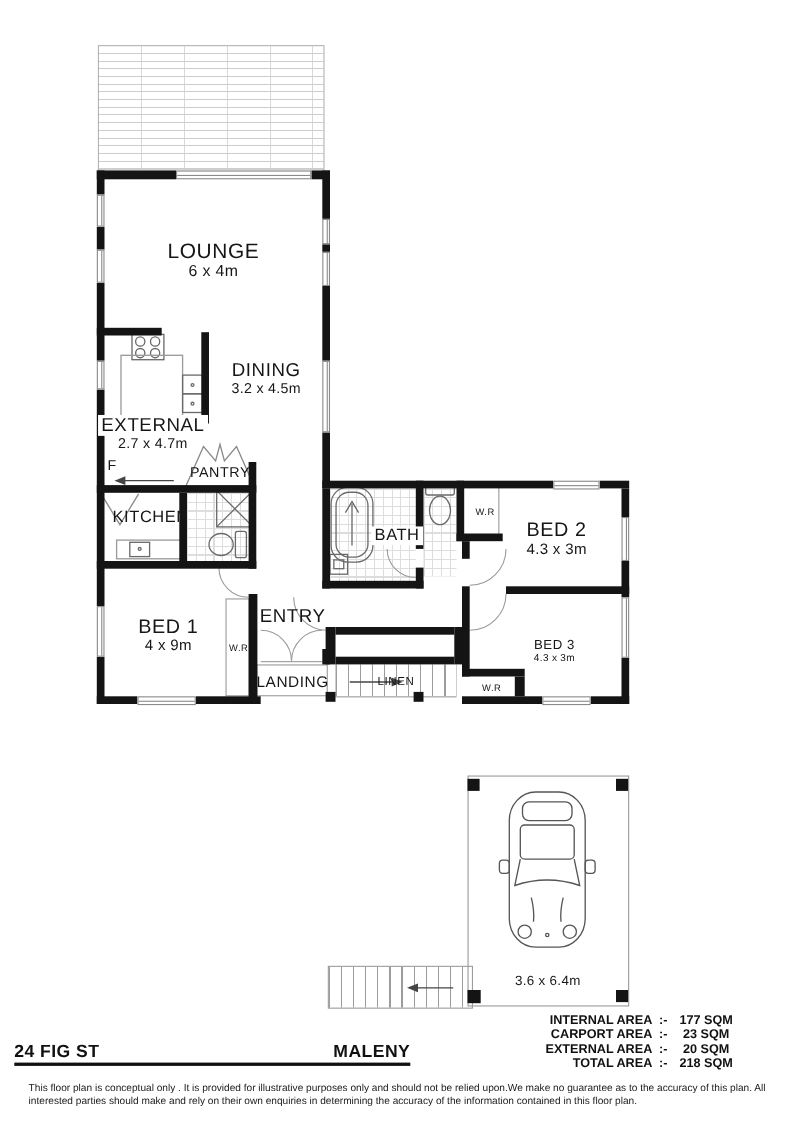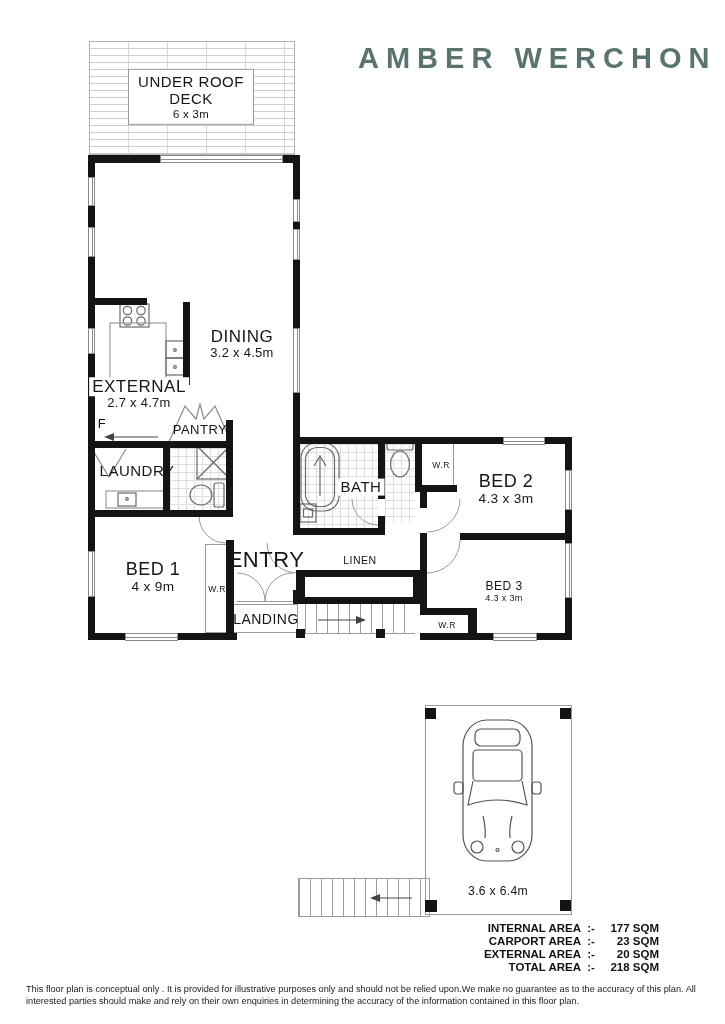--- a/index.html
+++ b/index.html
@@ -28,35 +28,34 @@
   .rl{position:absolute;transform:translate(-50%,-50%);text-align:center;color:#161616;
       letter-spacing:.5px;line-height:1.12;white-space:nowrap;z-index:6}
   .rn{display:block}
   .dims{display:block;font-size:.76em;letter-spacing:.3px}
   .boxed{white-space:normal;background:#fff;border:1px solid #9a9a9a;padding:4px 3px}
   .nobox{white-space:normal}
   .whitebg{background:#fff;padding:0 3px}
   
   .addr-row{position:absolute;left:13px;top:942px;width:360px;height:24px;border-bottom:3px solid #111;
       display:flex;justify-content:space-between;align-items:flex-end;font-weight:bold;font-size:16px;color:#111;letter-spacing:.4px}
-  .areas{position:absolute;top:922px;right:66px;display:grid;grid-template-columns:auto 12px 58px;
+  .areas{position:absolute;top:922px;right:54px;display:grid;grid-template-columns:auto 12px 58px;
       column-gap:4px;row-gap:1px;font-weight:bold;font-size:11.5px;color:#111}
   .areas span{display:block}
-  .al{text-align:right}.as{text-align:center}.av{text-align:right}
+  .al{text-align:right}.as{text-align:center}.av{text-align:center}
   .disclaimer{position:absolute;left:26px;top:983px;width:702px;font-size:9.2px;line-height:1.32;color:#1a1a1a}
   svg.overlay{position:absolute;left:0;top:0;z-index:4;pointer-events:none}
   #plan-layer{position:absolute;left:0;top:0;width:725px;height:1024px;z-index:5;pointer-events:none}
 </style>
 </head>
 <body>
 
 <div class="page">
 
   <div class="brand">
-    <div class="brand-name">AMBER WERCHON</div>
   </div>
 
   <div class="deckpat"></div>
   <div class="tiles" style="left:300px;top:444px;width:78px;height:84px"></div>
   <div class="tiles" style="left:385px;top:444px;width:30px;height:80px"></div>
   <div class="tiles" style="left:170px;top:448px;width:56px;height:62px"></div>
   <div class="stairs" style="left:305px;top:604px;width:110px;height:29px;border-bottom:1px solid #9c9c9c"></div>
   <div class="thin" style="left:233px;top:604px;width:65px;height:29px"></div>
   <div class="thin" style="left:205px;top:544px;width:22px;height:89px"></div>
   <div class="hair" style="left:453px;top:441px;width:1px;height:45px"></div>
@@ -226,51 +225,51 @@
       <div class="win win-v" style="left: 88px; top: 227px; width: 7px; height: 30px;"></div>
       <div class="win win-v" style="left: 88px; top: 328px; width: 7px; height: 26px;"></div>
       <div class="win win-v" style="left: 88px; top: 551px; width: 7px; height: 46px;"></div>
       <div class="win win-v" style="left: 293px; top: 199px; width: 7px; height: 23px;"></div>
       <div class="win win-v" style="left: 293px; top: 229px; width: 7px; height: 31px;"></div>
       <div class="win win-v" style="left: 293px; top: 328px; width: 7px; height: 65px;"></div>
       <div class="win win-v" style="left: 565px; top: 470px; width: 7px; height: 40px;"></div>
       <div class="win win-v" style="left: 565px; top: 543px; width: 7px; height: 55px;"></div>
     </div>
 
-  <div class="rl boxed" style="left:191px;top:97px;width:118px;font-size:15px">
-    <span class="rn">UNDER ROOF DECK</span>
-    <span class="dims">6 x 3m</span>
+  <div class="rl" style="left:194px;top:237px;font-size:19px">
+    <span class="rn">LOUNGE</span>
+    <span class="dims">6 x 4m</span>
   </div>
   <div class="rl" style="left:242px;top:344px;font-size:17px">
     <span class="rn">DINING</span>
     <span class="dims">3.2 x 4.5m</span>
   </div>
   <div class="rl" style="left:139px;top:394px;font-size:17px;z-index:7">
     <span class="rn whitebg">EXTERNAL</span>
     <span class="dims">2.7 x 4.7m</span>
   </div>
   <div class="rl" style="left:200px;top:430px;font-size:13px">
     <span class="rn">PANTRY</span>
   </div>
   <div class="rl" style="left:102px;top:424px;font-size:13px">
     <span class="rn">F</span>
   </div>
   <div class="rl" style="left:137px;top:471px;font-size:15px">
-    <span class="rn">LAUNDRY</span>
+    <span class="rn">KITCHEN</span>
   </div>
   <div class="rl" style="left:361px;top:487px;font-size:15px">
     <span class="rn whitebg">BATH</span>
   </div>
-  <div class="rl" style="left:266px;top:560px;font-size:22px">
+  <div class="rl" style="left:266px;top:560px;font-size:17px">
     <span class="rn">ENTRY</span>
   </div>
   <div class="rl" style="left:266px;top:620px;font-size:14px">
     <span class="rn">LANDING</span>
   </div>
-  <div class="rl" style="left:360px;top:561px;font-size:10.5px">
+  <div class="rl" style="left:360px;top:621px;font-size:10.5px">
     <span class="rn">LINEN</span>
   </div>
   <div class="rl" style="left:153px;top:577px;font-size:18px">
     <span class="rn">BED 1</span>
     <span class="dims">4 x 9m</span>
   </div>
   <div class="rl" style="left:506px;top:489px;font-size:18px">
     <span class="rn">BED 2</span>
     <span class="dims">4.3 x 3m</span>
   </div>
@@ -284,20 +283,24 @@
   <div class="rl" style="left:441px;top:466px;font-size:8.5px">
     <span class="rn">W.R</span>
   </div>
   <div class="rl" style="left:447px;top:626px;font-size:8.5px">
     <span class="rn">W.R</span>
   </div>
   <div class="rl nobox" style="left:498px;top:892px;width:134px;font-size:16px">
     <span class="dims">3.6 x 6.4m</span>
   </div>
 
+  <div class="addr-row">
+    <span>24 FIG ST</span>
+    <span>MALENY</span>
+  </div>
 
   <div class="areas">
     <span class="al">INTERNAL AREA</span>
     <span class="as">:-</span>
     <span class="av">177 SQM</span>
     <span class="al">CARPORT AREA</span>
     <span class="as">:-</span>
     <span class="av">23 SQM</span>
     <span class="al">EXTERNAL AREA</span>
     <span class="as">:-</span>

